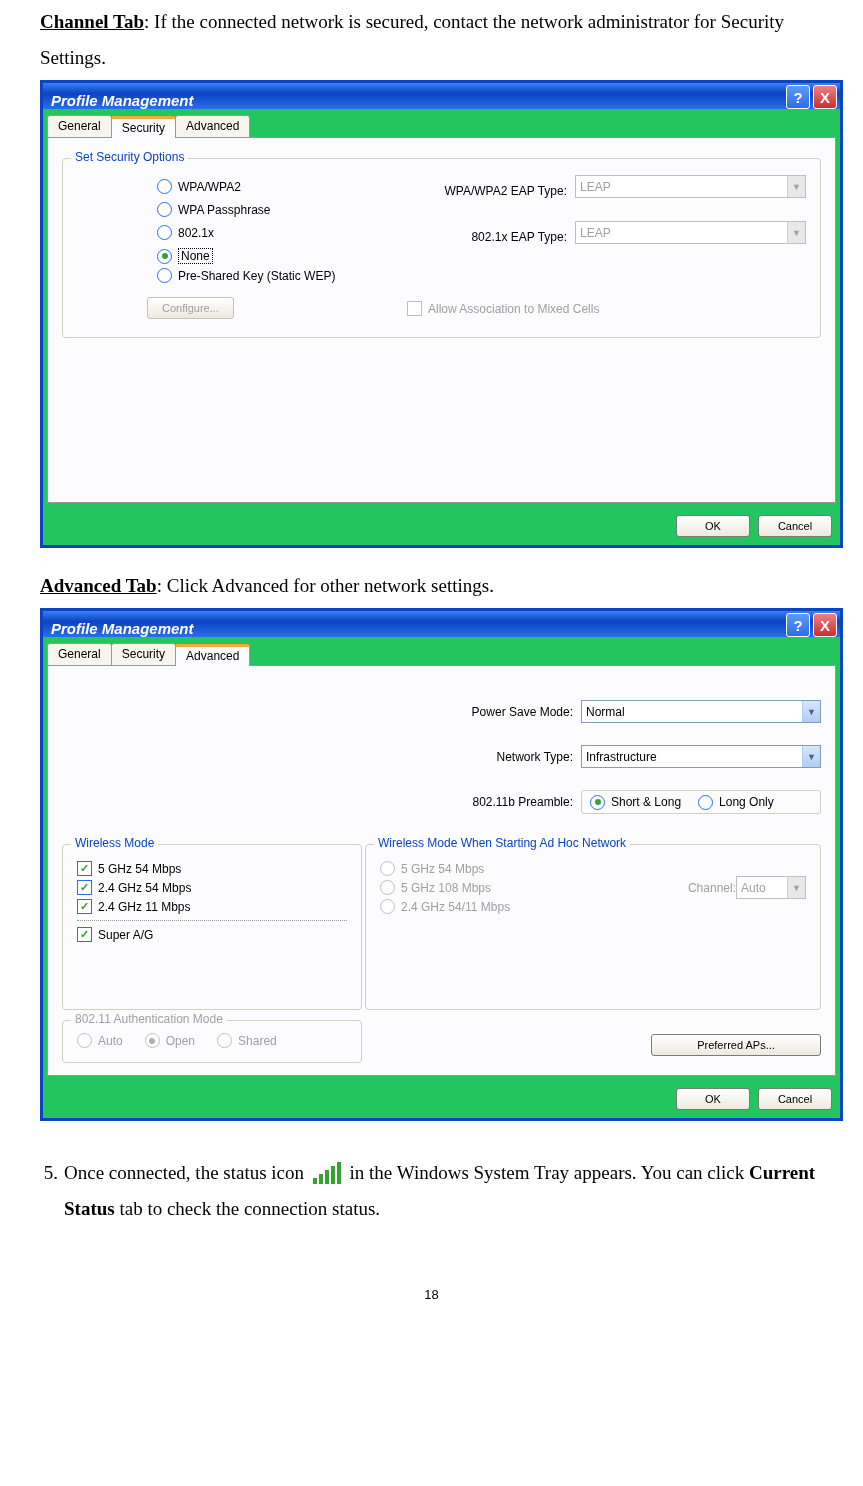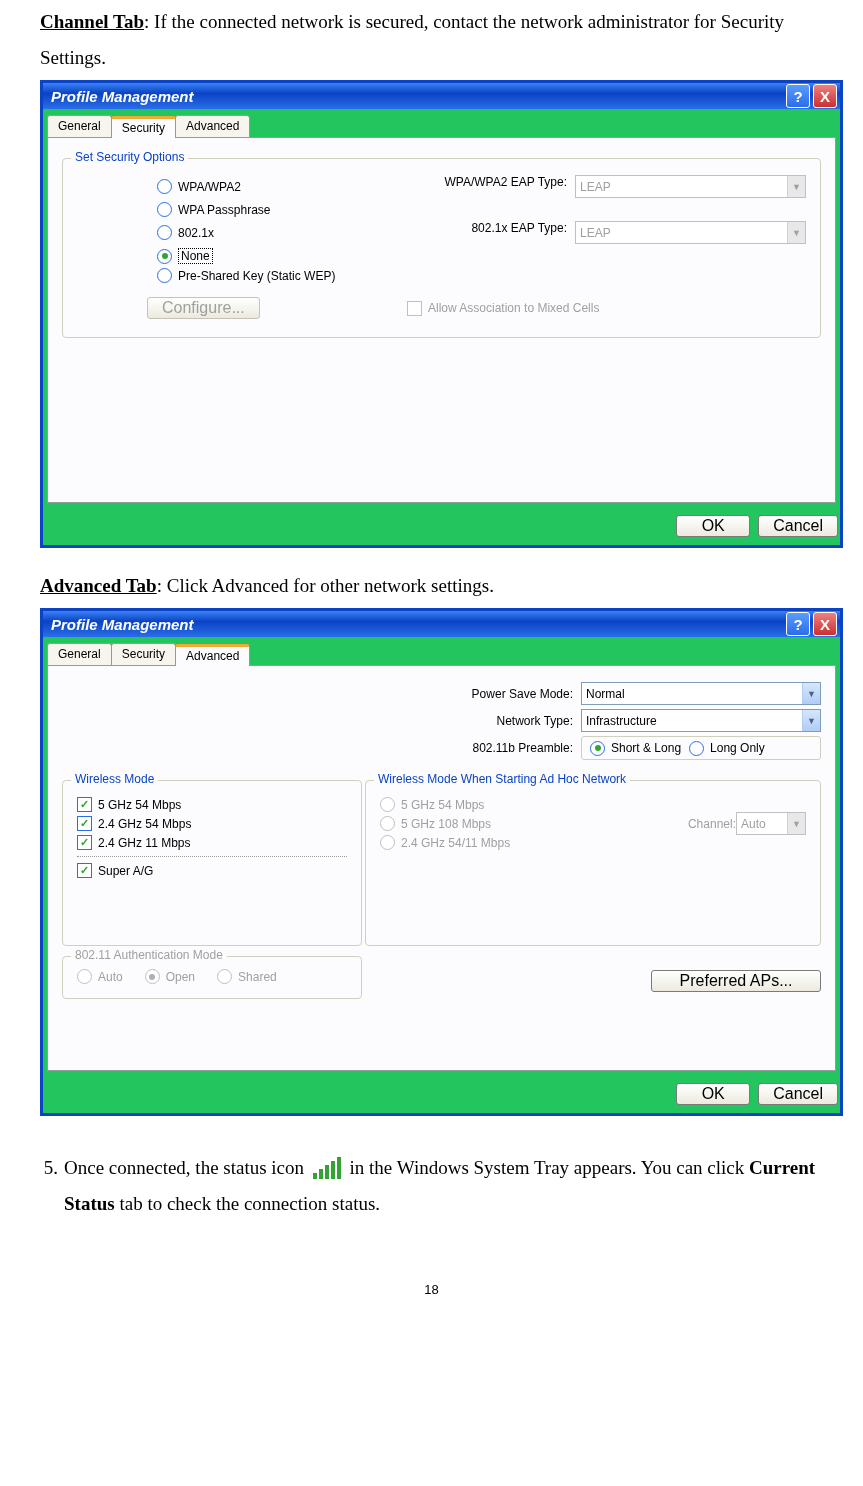--- a/index.html
+++ b/index.html
@@ -1,59 +1,59 @@
 <!DOCTYPE html>
 <html><head>
 <meta charset="utf-8">
 <style>
 body{font-family:"Times New Roman",serif;font-size:19px;margin:0;padding:0 20px 40px 20px;color:#000;background:#fff}
 .page{width:823px;margin:0 auto}
 .intro{margin:4px 0 4px 20px;line-height:1.9}
 .bold-u{font-weight:bold;text-decoration:underline}
 .bold{font-weight:bold}
 .win{border:3px solid #0a43c4;margin-left:20px;margin-top:4px;background:#fff}
-.titlebar{height:26px;background:linear-gradient(to bottom,#3a81f6 0%,#0a43c4 40%,#2a6ee8 100%);display:flex;align-items:center;padding:0 3px 0 8px;color:#fff;font-family:"Trebuchet MS",Tahoma,sans-serif;font-weight:bold;font-size:15px;font-style:italic}
+.titlebar{height:26px;background:linear-gradient(to bottom,#3a81f6 0%,#0a43c4 40%,#2a6ee8 100%);display:flex;align-items:flex-end;padding:0 3px 0 8px;color:#fff;font-family:"Trebuchet MS",Tahoma,sans-serif;font-weight:bold;font-size:15px;font-style:italic}
 .titlebar .spacer{flex:1}
 .tbbtn{width:22px;height:22px;border-radius:3px;border:1px solid #fff;display:flex;align-items:center;justify-content:center;font-family:Arial,sans-serif;font-weight:bold;font-size:15px;margin-left:3px;cursor:pointer;font-style:normal}
 .help-btn{background:linear-gradient(to bottom,#5c9bff,#2a6ee8);color:#fff}
 .close-btn{background:linear-gradient(to bottom,#f08080,#c83030);color:#fff}
 .winbody{background:#22c55e;font-family:Tahoma,sans-serif;font-size:12px}
 .tabstrip{display:flex;padding:6px 4px 0 4px;position:relative;z-index:2}
 .tab{padding:3px 10px;border:1px solid #919b9c;border-bottom:none;border-radius:3px 3px 0 0;background:#f7f5ed;margin-right:-1px;cursor:pointer;position:relative}
 .tab.active{background:#fcfcfe;border-top:3px solid #f4a838;padding-top:2px;z-index:3;top:1px}
 .tabcontent{border:1px solid #919b9c;background:#fcfcfe;margin:0 4px 4px 4px;padding:12px 14px;min-height:340px;position:relative;z-index:1}
 .groupbox{border:1px solid #d0d0bf;border-radius:4px;padding:12px 14px 14px 14px;margin-top:8px;position:relative}
 .groupbox .legend{position:absolute;top:-9px;left:8px;background:#fcfcfe;padding:0 4px;font-size:12px;color:#0a43c4}
 .groupbox .legend.gray{color:#a0a0a0}
 .row{display:flex;align-items:center;margin:4px 0}
 .radio{width:13px;height:13px;border-radius:50%;border:1px solid #2a6ee8;margin-right:6px;display:inline-flex;align-items:center;justify-content:center;background:#fff;cursor:pointer}
 .radio.checked::after{content:"";width:6px;height:6px;border-radius:50%;background:#33a433}
 .radio.disabled{border-color:#c0c0c0;cursor:default}
 .radio.disabled.checked::after{background:#b0b0b0}
 .radio-label{cursor:pointer}
 .radio-label.focus{border:1px dotted #000;padding:0 2px}
 .col-left{width:260px;display:flex;align-items:center;padding-left:80px}
-.col-right{display:flex;align-items:flex-start;flex:1}
+.col-right{display:flex;align-items:flex-end;flex:1}
 .lbl-right{width:150px;text-align:right;margin-right:8px}
 .select{flex:1;height:21px;border:1px solid #c0c0c0;background:#fff;display:flex;align-items:center;padding:0 4px;color:#a0a0a0;position:relative}
 .select.enabled{border-color:#7f9db9;color:#000}
 .select .arrow{position:absolute;right:0;top:0;width:17px;height:100%;background:linear-gradient(to bottom,#d7e6fb,#b0cdf5);border-left:1px solid #b0cdf5;display:flex;align-items:center;justify-content:center;color:#4d6185;font-size:9px}
 .select.disabled .arrow{background:#e8e8e8;color:#a0a0a0;border-left-color:#d0d0d0}
-.btn{height:22px;padding:0 14px;border:1px solid #7a7a7a;border-radius:3px;background:linear-gradient(to bottom,#fff,#eceade);font-family:Tahoma,sans-serif;font-size:16px;cursor:pointer;min-width:74px}
+.btn{height:22px;padding:0 14px;border:1px solid #7a7a7a;border-radius:3px;background:linear-gradient(to bottom,#fff,#eceade);font-family:Tahoma,sans-serif;font-size:11px;cursor:pointer;min-width:74px}
 .btn.disabled{color:#a0a0a0;border-color:#c5c2b8;cursor:default}
 .checkbox{width:13px;height:13px;border:1px solid #2a6ee8;background:#fff;margin-right:6px;display:inline-flex;align-items:center;justify-content:center;cursor:pointer;font-size:11px;color:#33a433;font-weight:bold}
 .checkbox.disabled{border-color:#c0c0c0;cursor:default}
 .checkbox.checked::after{content:"✓"}
-.footer{display:flex;justify-content:flex-end;padding:8px 2px;gap:8px}
+.footer{display:flex;justify-content:flex-end;padding:8px 8px;gap:8px}
 .adv-left{width:300px;float:left}
 .adv-right{width:456px;float:right}
-.adv-row{display:flex;align-items:center;margin:4px 0;justify-content:flex-end}
+.adv-row{display:flex;align-items:center;margin:22px 0;justify-content:flex-end}
 .adv-row .lbl{width:140px;text-align:right;margin-right:8px}
 .adv-row .val{width:240px}
-.inline-radio-box{flex:1;height:22px;border:1px solid #d0d0bf;border-radius:3px;display:flex;align-items:center;padding:0 8px;gap:8px}
+.inline-radio-box{flex:1;height:22px;border:1px solid #d0d0bf;border-radius:3px;display:flex;align-items:center;padding:0 8px;gap:17px}
 .inline-radio{display:flex;align-items:center}
 hr.dotted{border:none;border-top:1px dotted #999;margin:6px 0}
 .clearfix::after{content:"";display:table;clear:both}
 .gray{color:#a0a0a0}
 .step5{display:flex;margin-top:34px;line-height:1.9}
 .step5-num{width:38px;text-align:right;padding-right:6px}
 .step5-text{flex:1}
 .signal-icon{display:inline-flex;align-items:flex-end;gap:2px;vertical-align:-5px;margin:0 4px;height:22px}
 .signal-icon span{width:4px;background:#33a433;display:inline-block}
 .signal-icon span:nth-child(1){height:6px}

